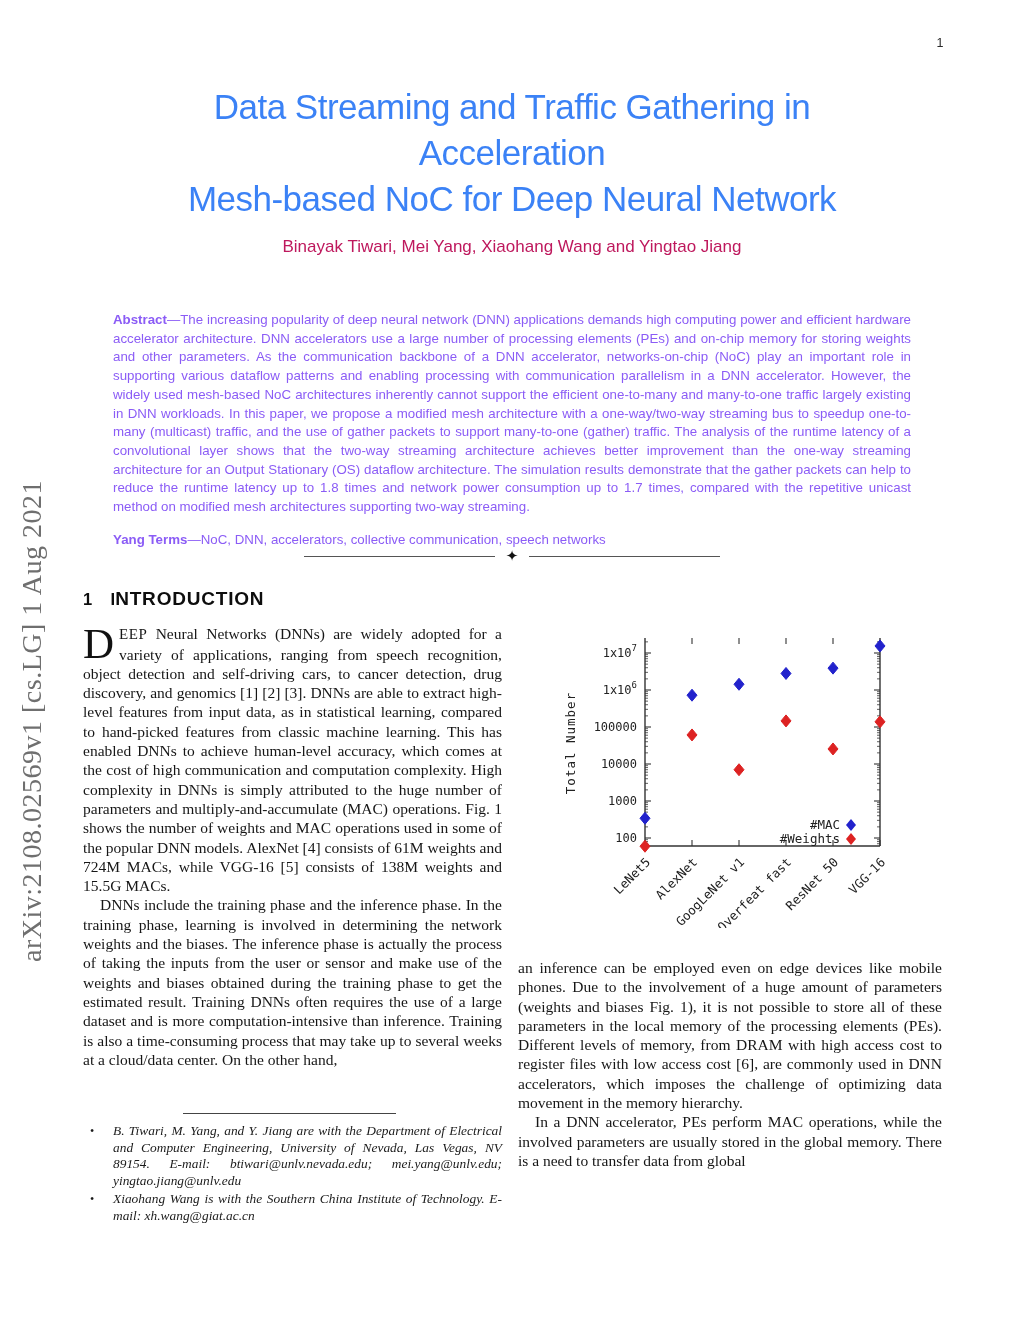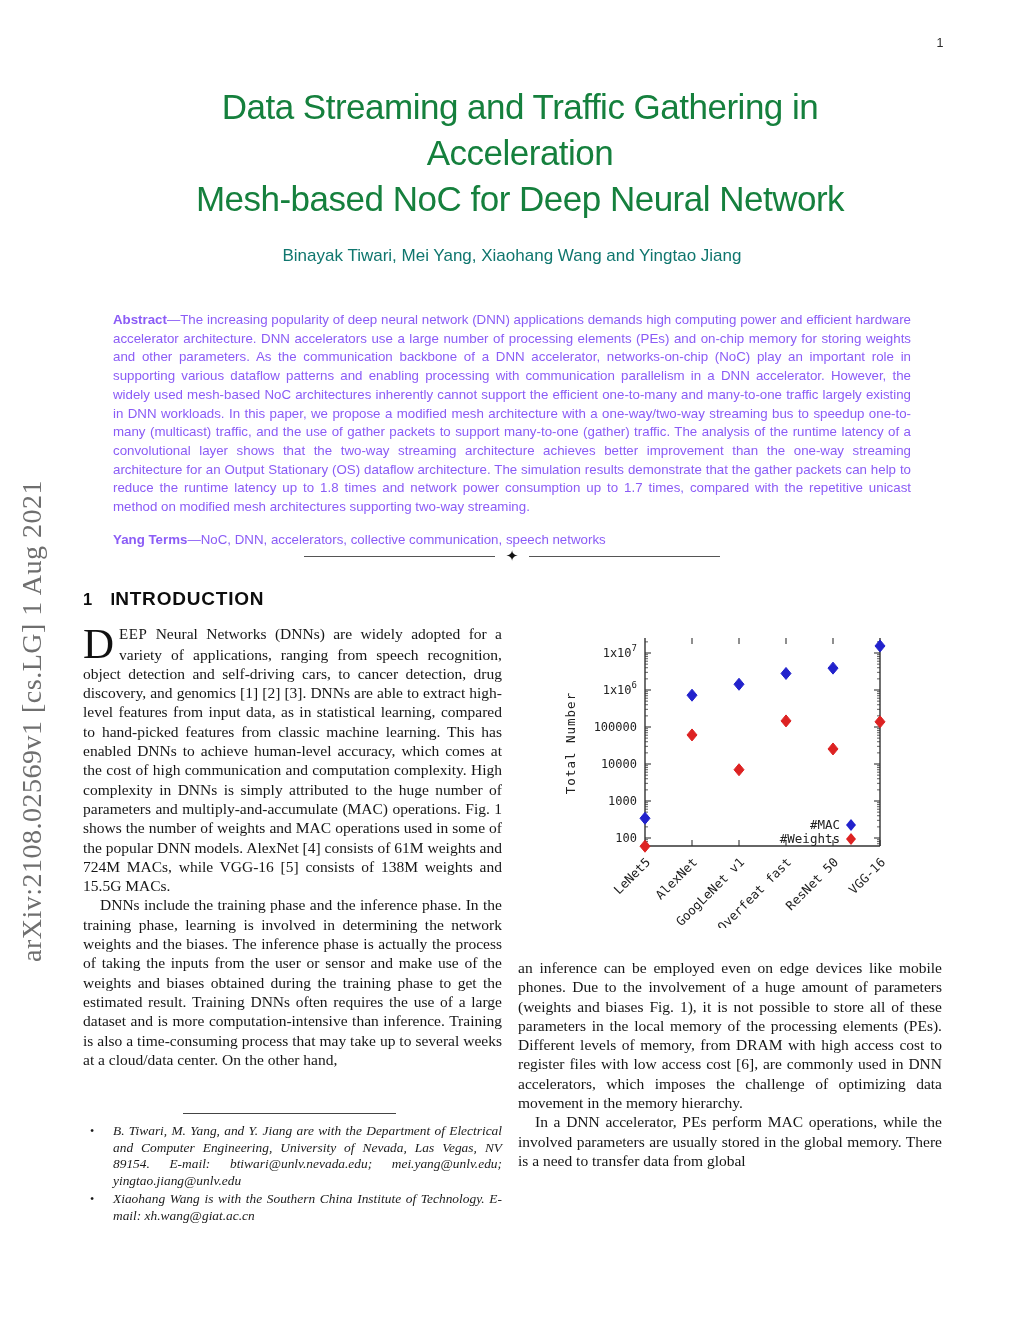--- a/index.html
+++ b/index.html
@@ -9,27 +9,27 @@
   }
   .page-number{position:absolute;left:928px;top:36px;width:24px;text-align:center;
     font-family:"Liberation Sans",sans-serif;font-size:12.5px;color:#2a2a2a;}
   .arxiv-strip{
     position:absolute;left:16px;top:330px;height:632px;
     writing-mode:vertical-rl;transform:rotate(180deg);
     font-family:"Liberation Serif",serif;font-size:28px;color:#6f6f6f;
     letter-spacing:0.5px;white-space:nowrap;
   }
   .title{
-    position:absolute;left:108px;top:84px;width:824px;text-align:center;
+    position:absolute;left:100px;top:84px;width:824px;text-align:center;
     font-family:"Liberation Sans",sans-serif;font-size:35px;line-height:46px;
-    letter-spacing:-0.5px;color:#15803d;font-weight:400;
+    letter-spacing:-0.5px;color:#3b82f6;font-weight:400;
   }
   .authors{
-    position:absolute;left:112px;top:246px;width:800px;text-align:center;
-    font-family:"Liberation Sans",sans-serif;font-size:17px;color:#0f766e;
+    position:absolute;left:112px;top:237px;width:800px;text-align:center;
+    font-family:"Liberation Sans",sans-serif;font-size:17px;color:#be185d;
   }
   .abstract{
     position:absolute;left:113px;top:311px;width:798px;
     font-family:"Liberation Sans",sans-serif;font-size:13.3px;line-height:18.7px;
     text-align:justify;color:#8b5cf6;
   }
   .abstract .terms{margin-top:14px;}
   .abstract b{font-weight:700;}
   .separator{
     position:absolute;left:302px;top:546px;width:420px;height:20px;

